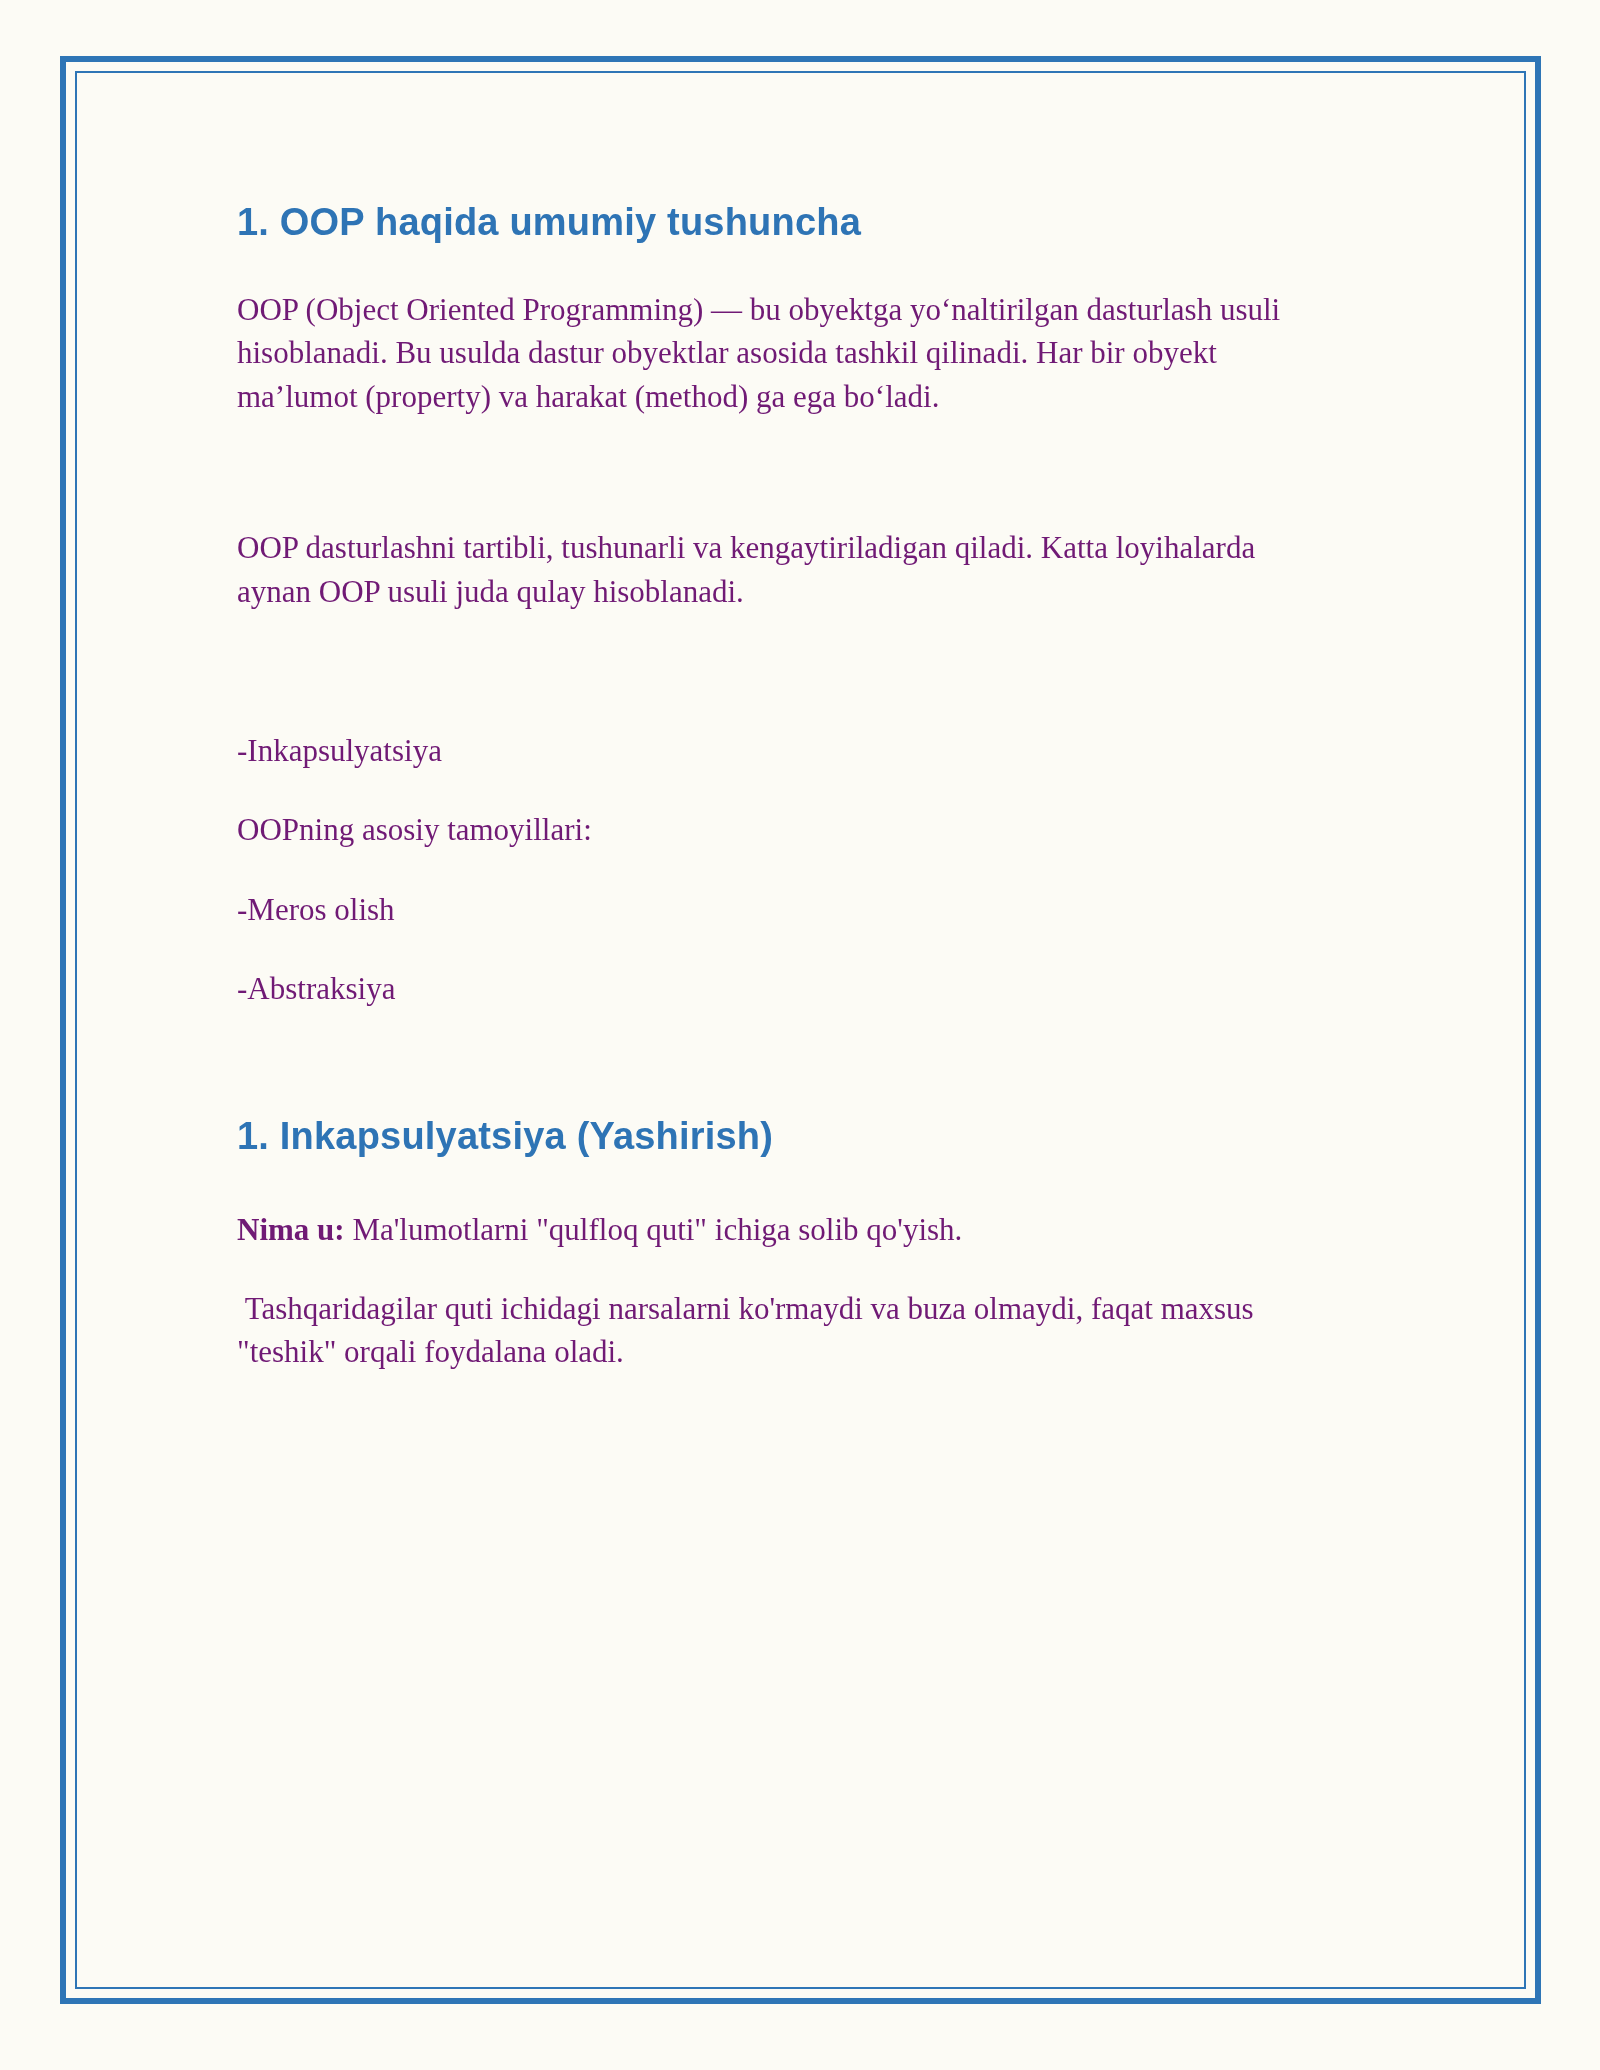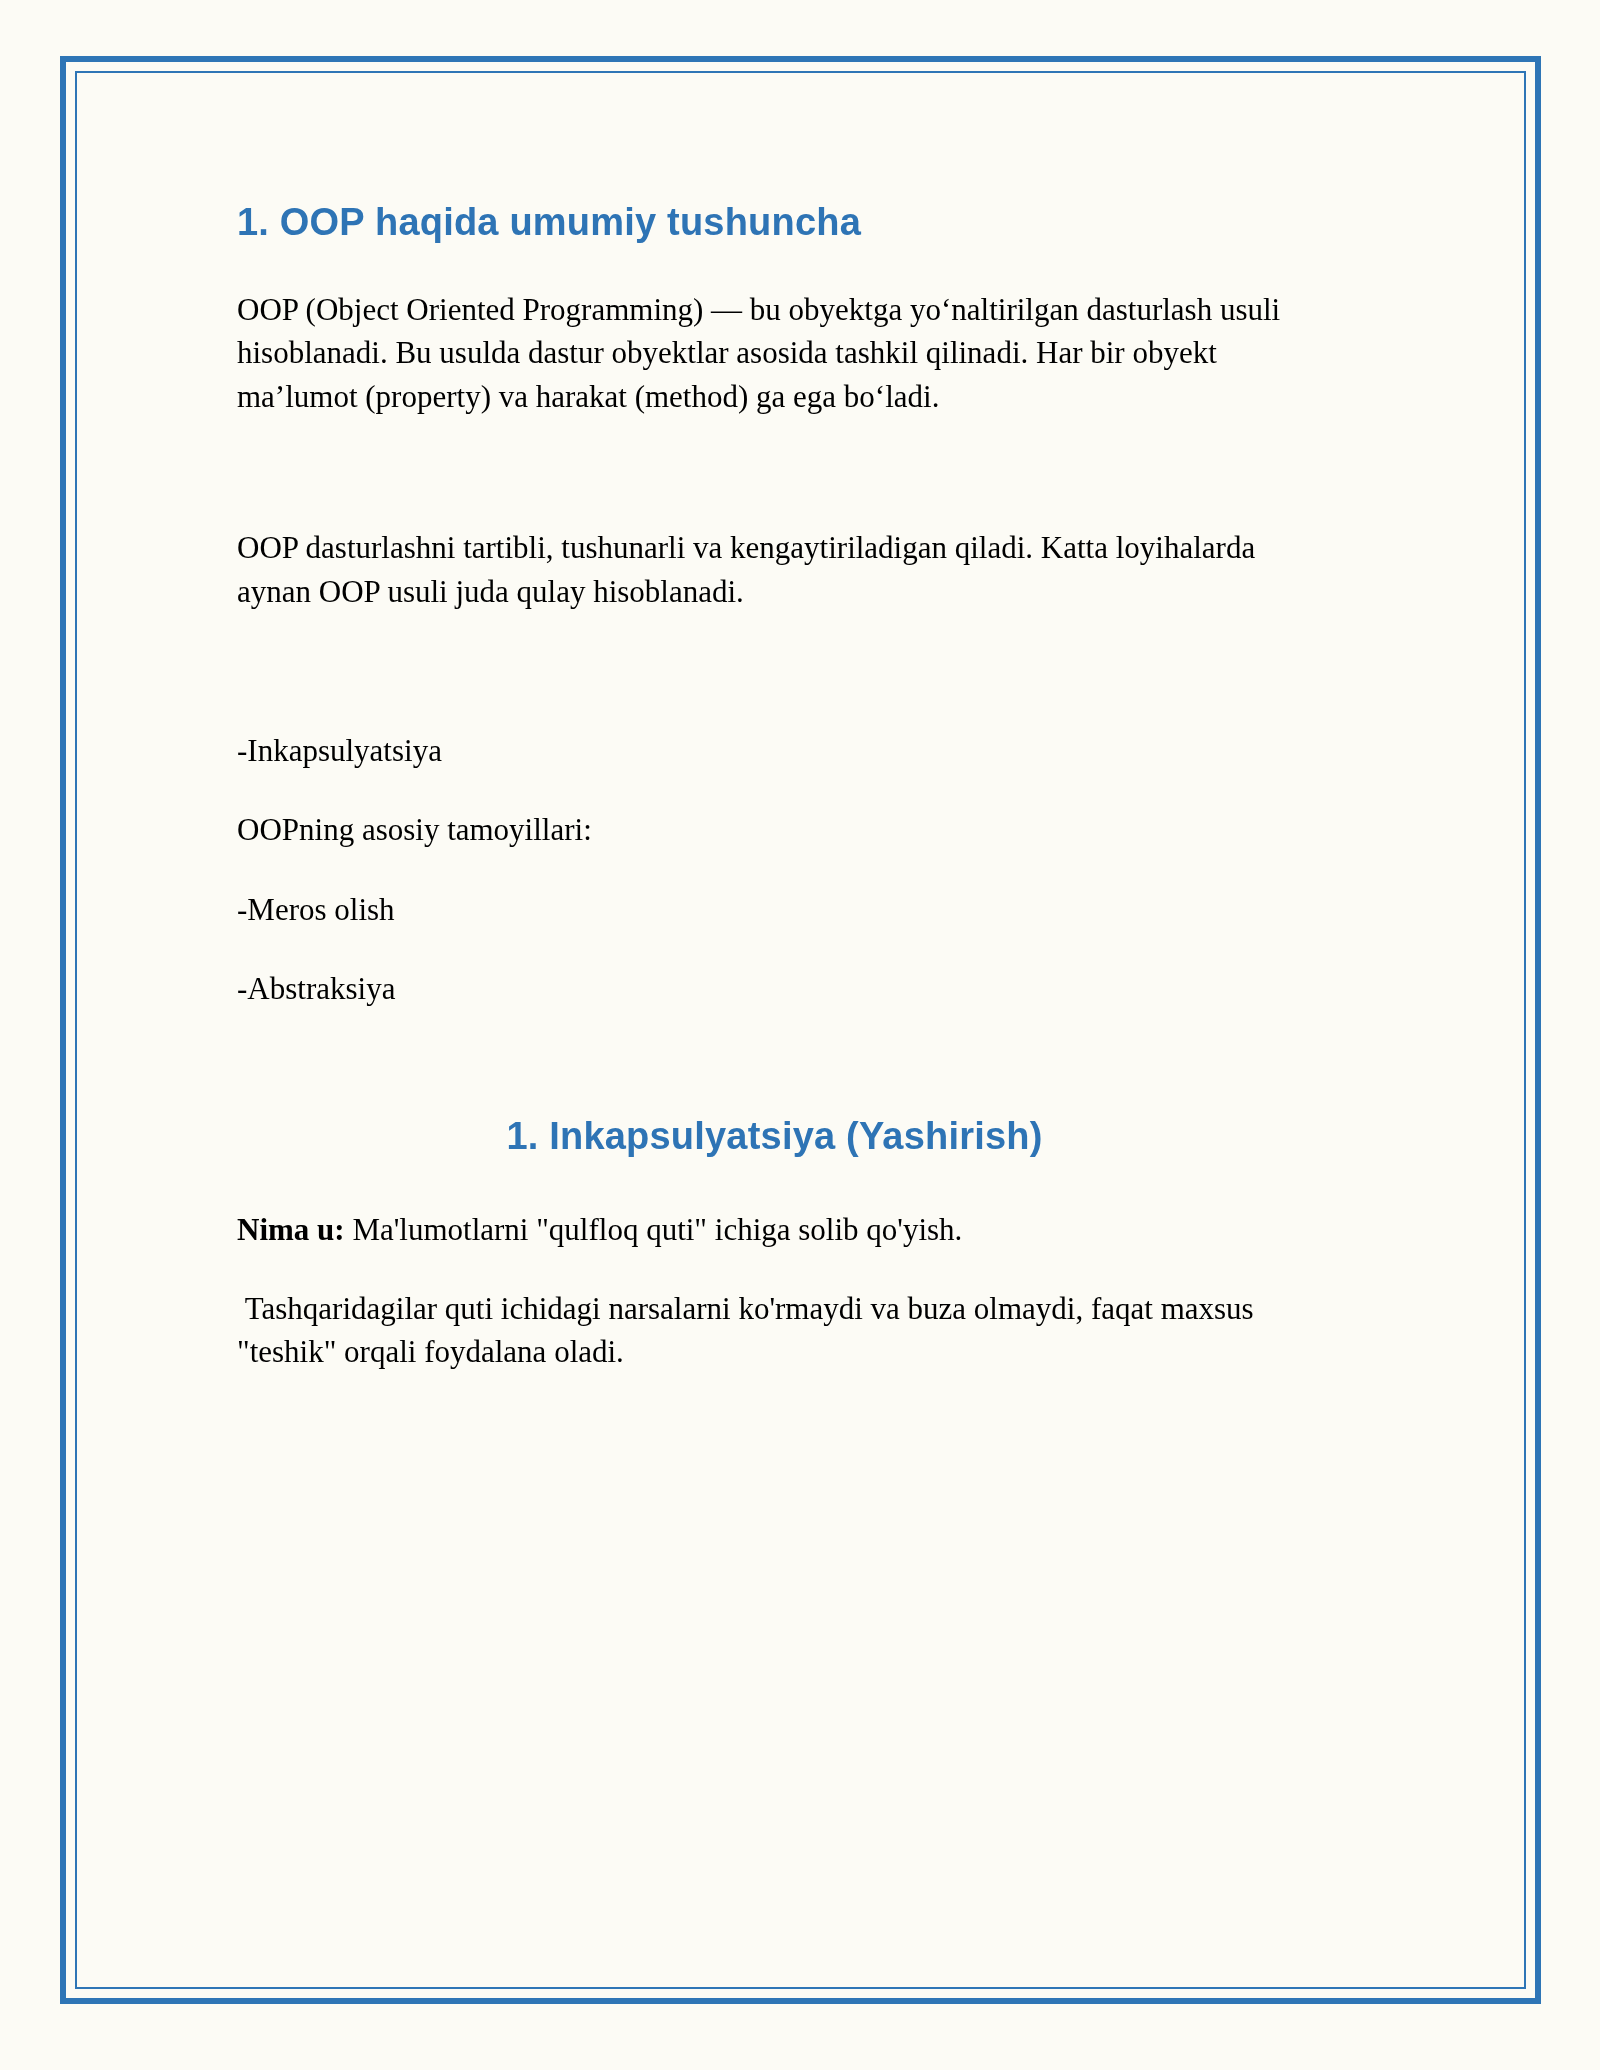--- a/index.html
+++ b/index.html
@@ -36,25 +36,25 @@
     color: #111111;
   }
   h2.doc-heading {
     font-family: "Liberation Sans", sans-serif;
     font-size: 38px;
     font-weight: bold;
     color: #2e74b5;
     letter-spacing: 0.2px;
   }
   .heading-1 { margin-bottom: 44px; }
-  .heading-2 { margin-top: 104px; margin-bottom: 50px; text-align: center; }
+  .heading-2 { margin-top: 104px; margin-bottom: 50px; }
   p.body-text {
     font-size: 31px;
     line-height: 1.4;
-    color: #000000;
+    color: #701a75;
   }
   .after-para1 { margin-bottom: 108px; }
   .after-para2 { margin-bottom: 116px; }
   .tight { margin-bottom: 36px; }
   .list-item { margin-bottom: 36px; }
   .bold-label { font-weight: bold; }
   .preserve { white-space: pre-wrap; }
 </style>
 </head>
 <body>

